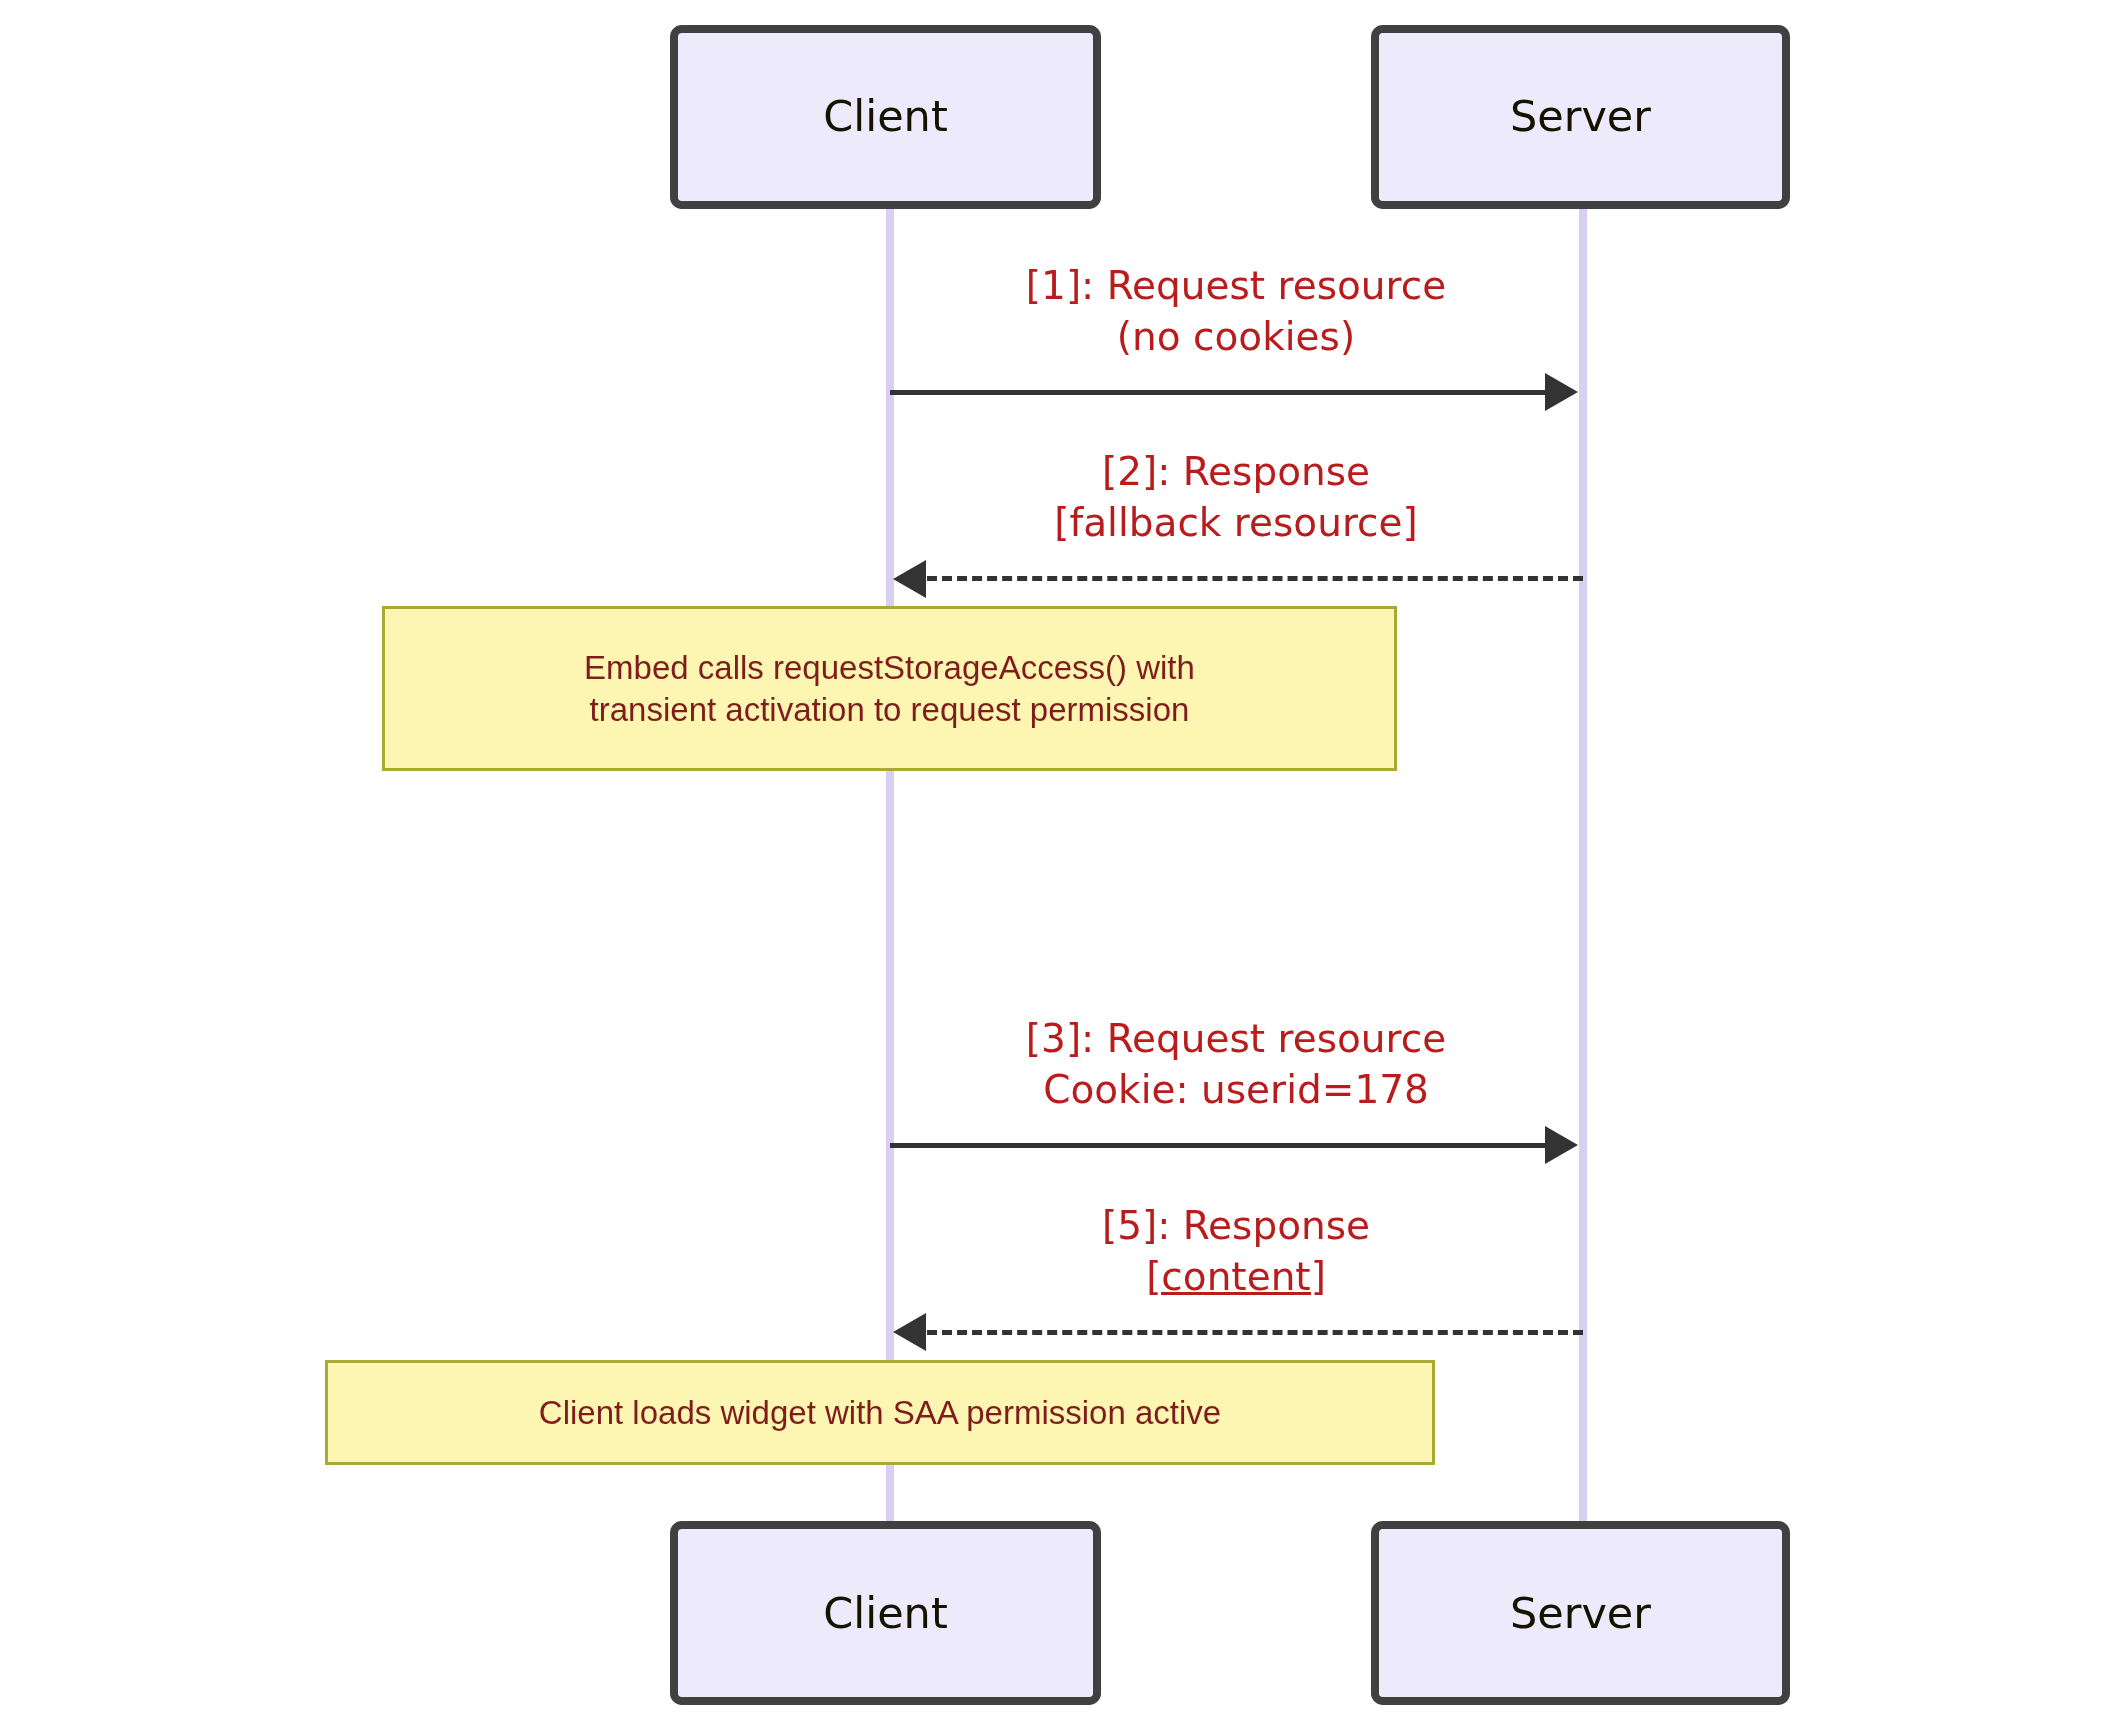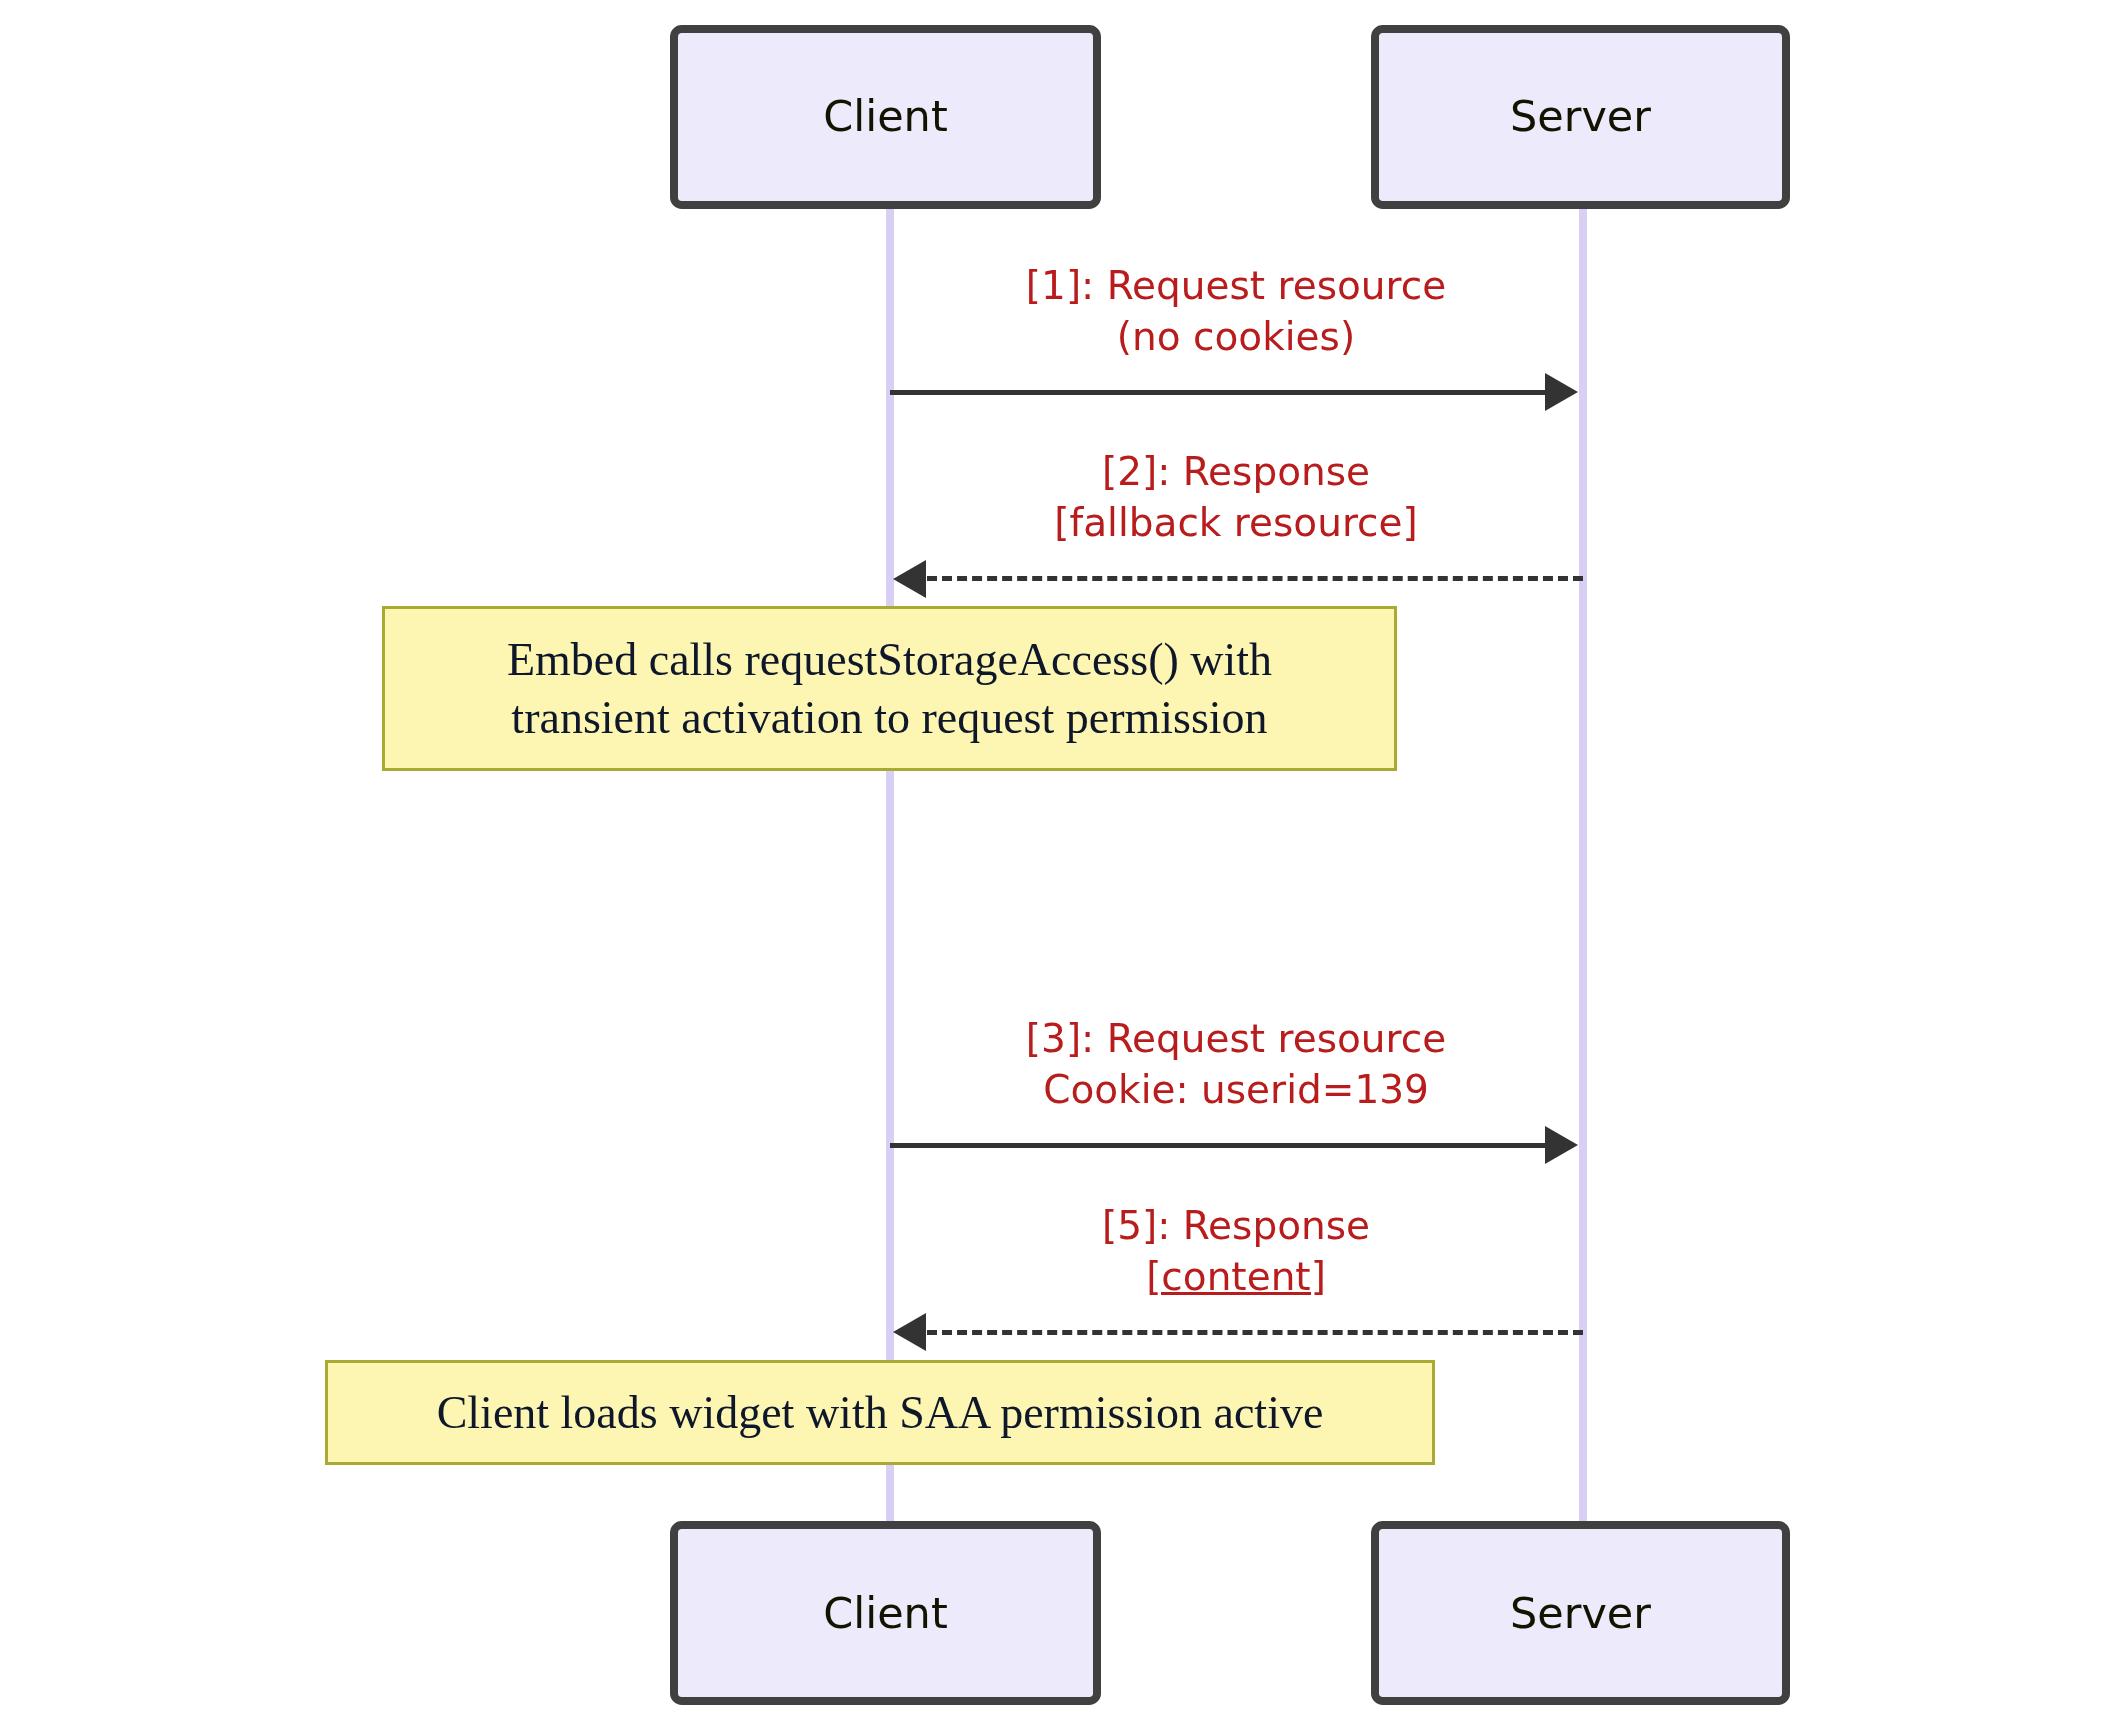--- a/index.html
+++ b/index.html
@@ -86,25 +86,25 @@
     position: absolute;
     box-sizing: border-box;
     background: #FDF6B2;
     border: 3.9px solid #AAAA33;
     display: flex;
     align-items: center;
     justify-content: center;
     text-align: center;
   }
   .note-text {
-    font-size: 46px;
-    color: #0f172a;
+    font-size: 33px;
+    color: #7f1d1d;
     line-height: 1.25;
     white-space: pre-line;
-    font-family: Liberation Serif, serif;
+    font-family: Liberation Sans, sans-serif;
   }
 </style>
 </head>
 <body>
 
 <div id="diagram">
 
   <div class="lifeline" style="left:886px; top:209px; height:1312px;"></div>
   <div class="lifeline" style="left:1579px; top:207px; height:1314px;"></div>
 
@@ -131,21 +131,21 @@
   </div>
 
   <div class="note" style="left:382px; top:606px; width:1015px; height:165px;">
     <span class="note-text">Embed calls requestStorageAccess() with
 transient activation to request permission</span>
   </div>
 
 
   <div class="msg">
     <div class="msg-label" style="left: 891px; top: 1017px; width: 690px;">[3]: Request resource</div>
-    <div class="msg-label" style="left: 891px; top: 1068px; width: 690px;">Cookie: userid=139</div>
+    <div class="msg-label" style="left: 891px; top: 1068px; width: 690px;">Cookie: userid=178</div>
     <div class="msg-line-solid" style="left:890px; top:1143px; width:655px;"></div>
     <div class="arrowhead right" style="left:1545px; top:1126px;"></div>
   </div>
 
   <div class="msg">
     <div class="msg-label" style="left: 891px; top: 1204px; width: 690px;">[5]: Response</div>
     <div class="msg-label" style="left: 891px; top: 1255px; width: 690px; text-decoration: underline;">[content]</div>
     <div class="msg-line-dashed" style="left:927px; top:1330px; width:656px;"></div>
     <div class="arrowhead left" style="left:893px; top:1313px;"></div>
   </div>

